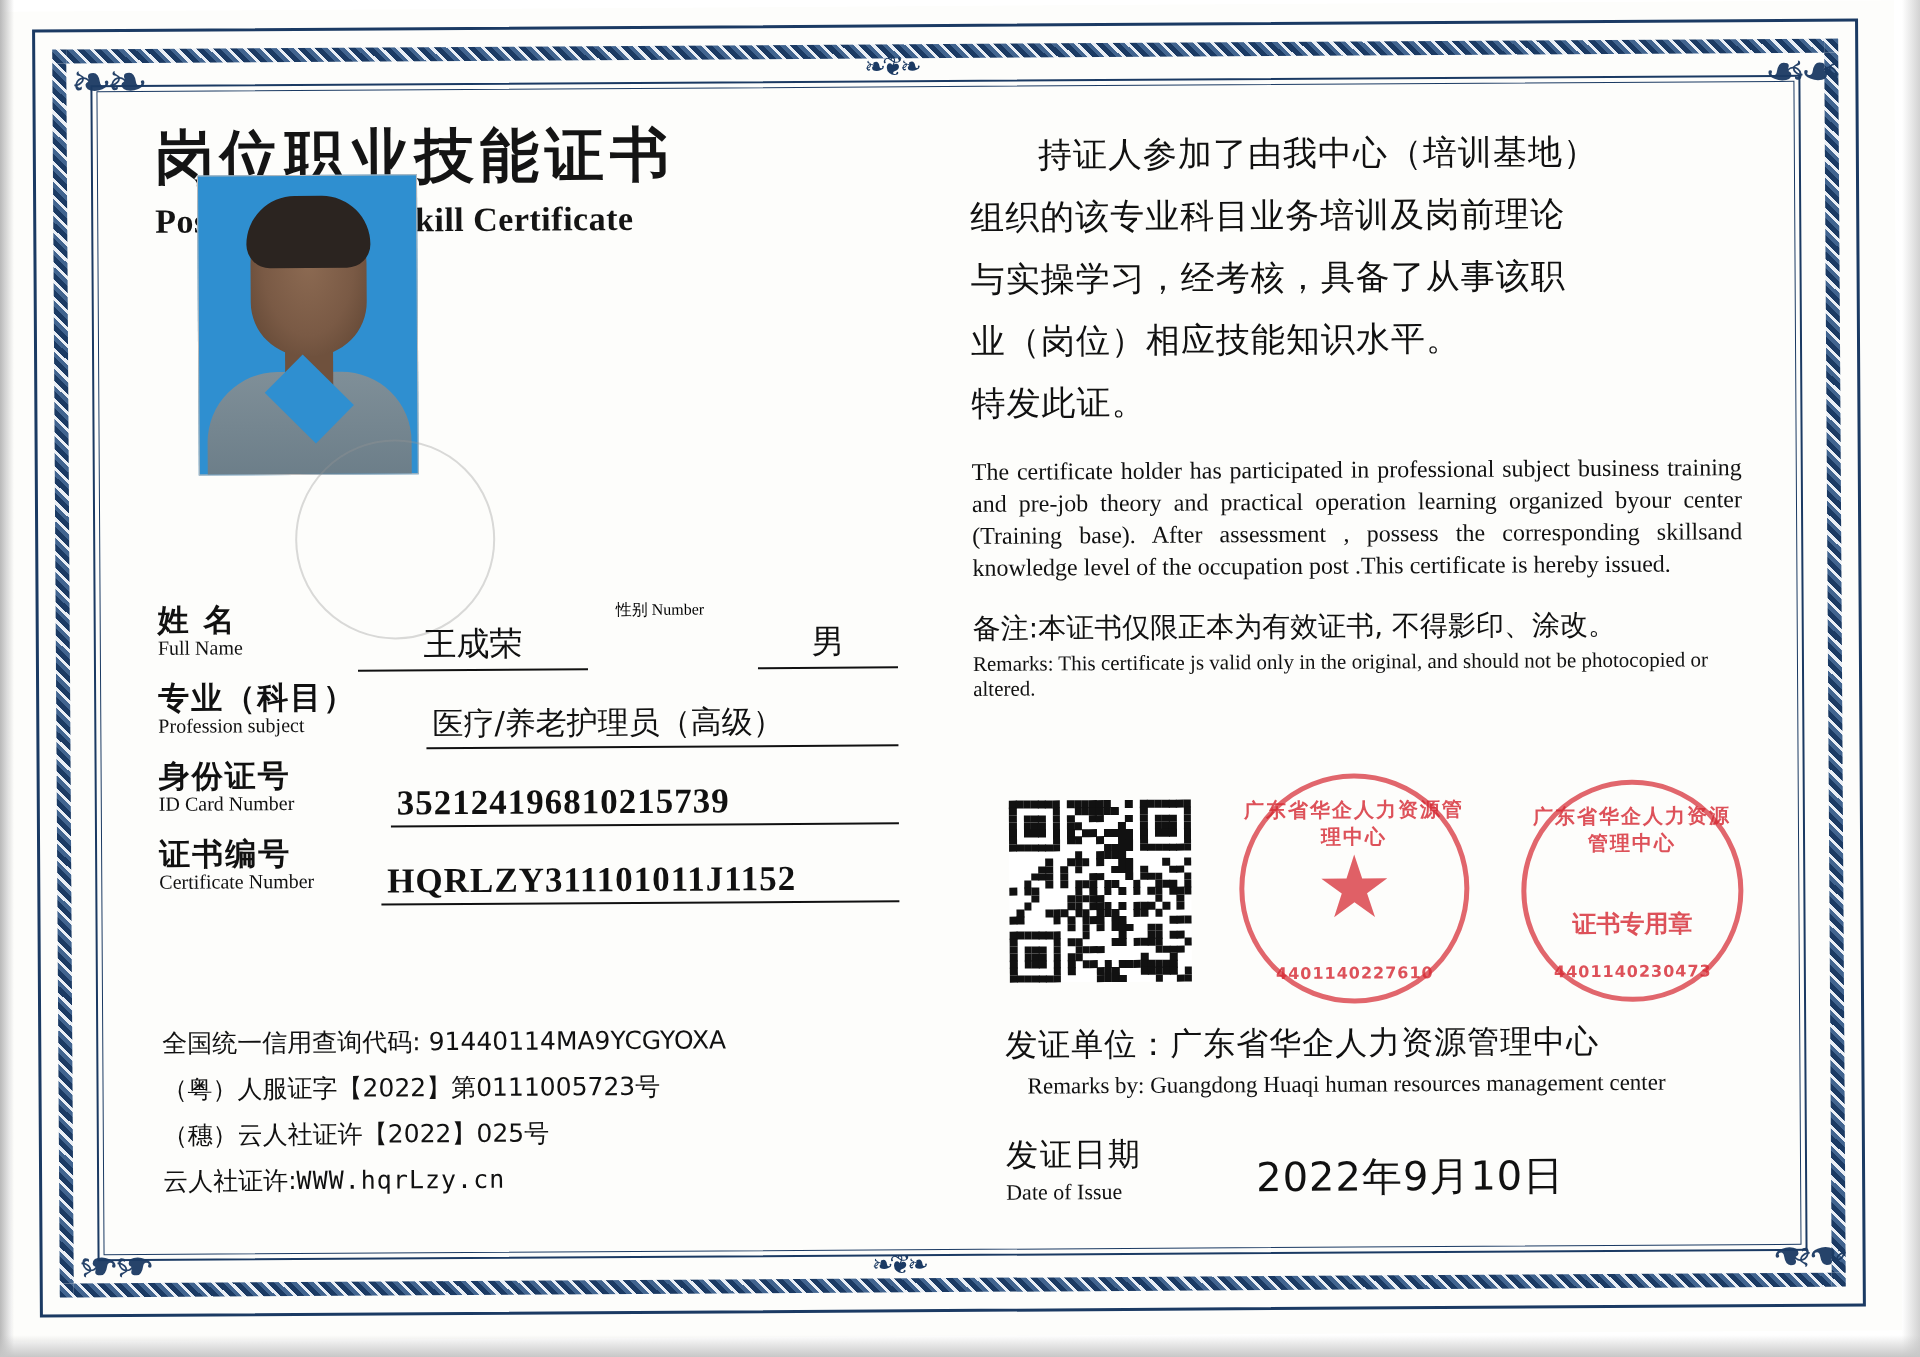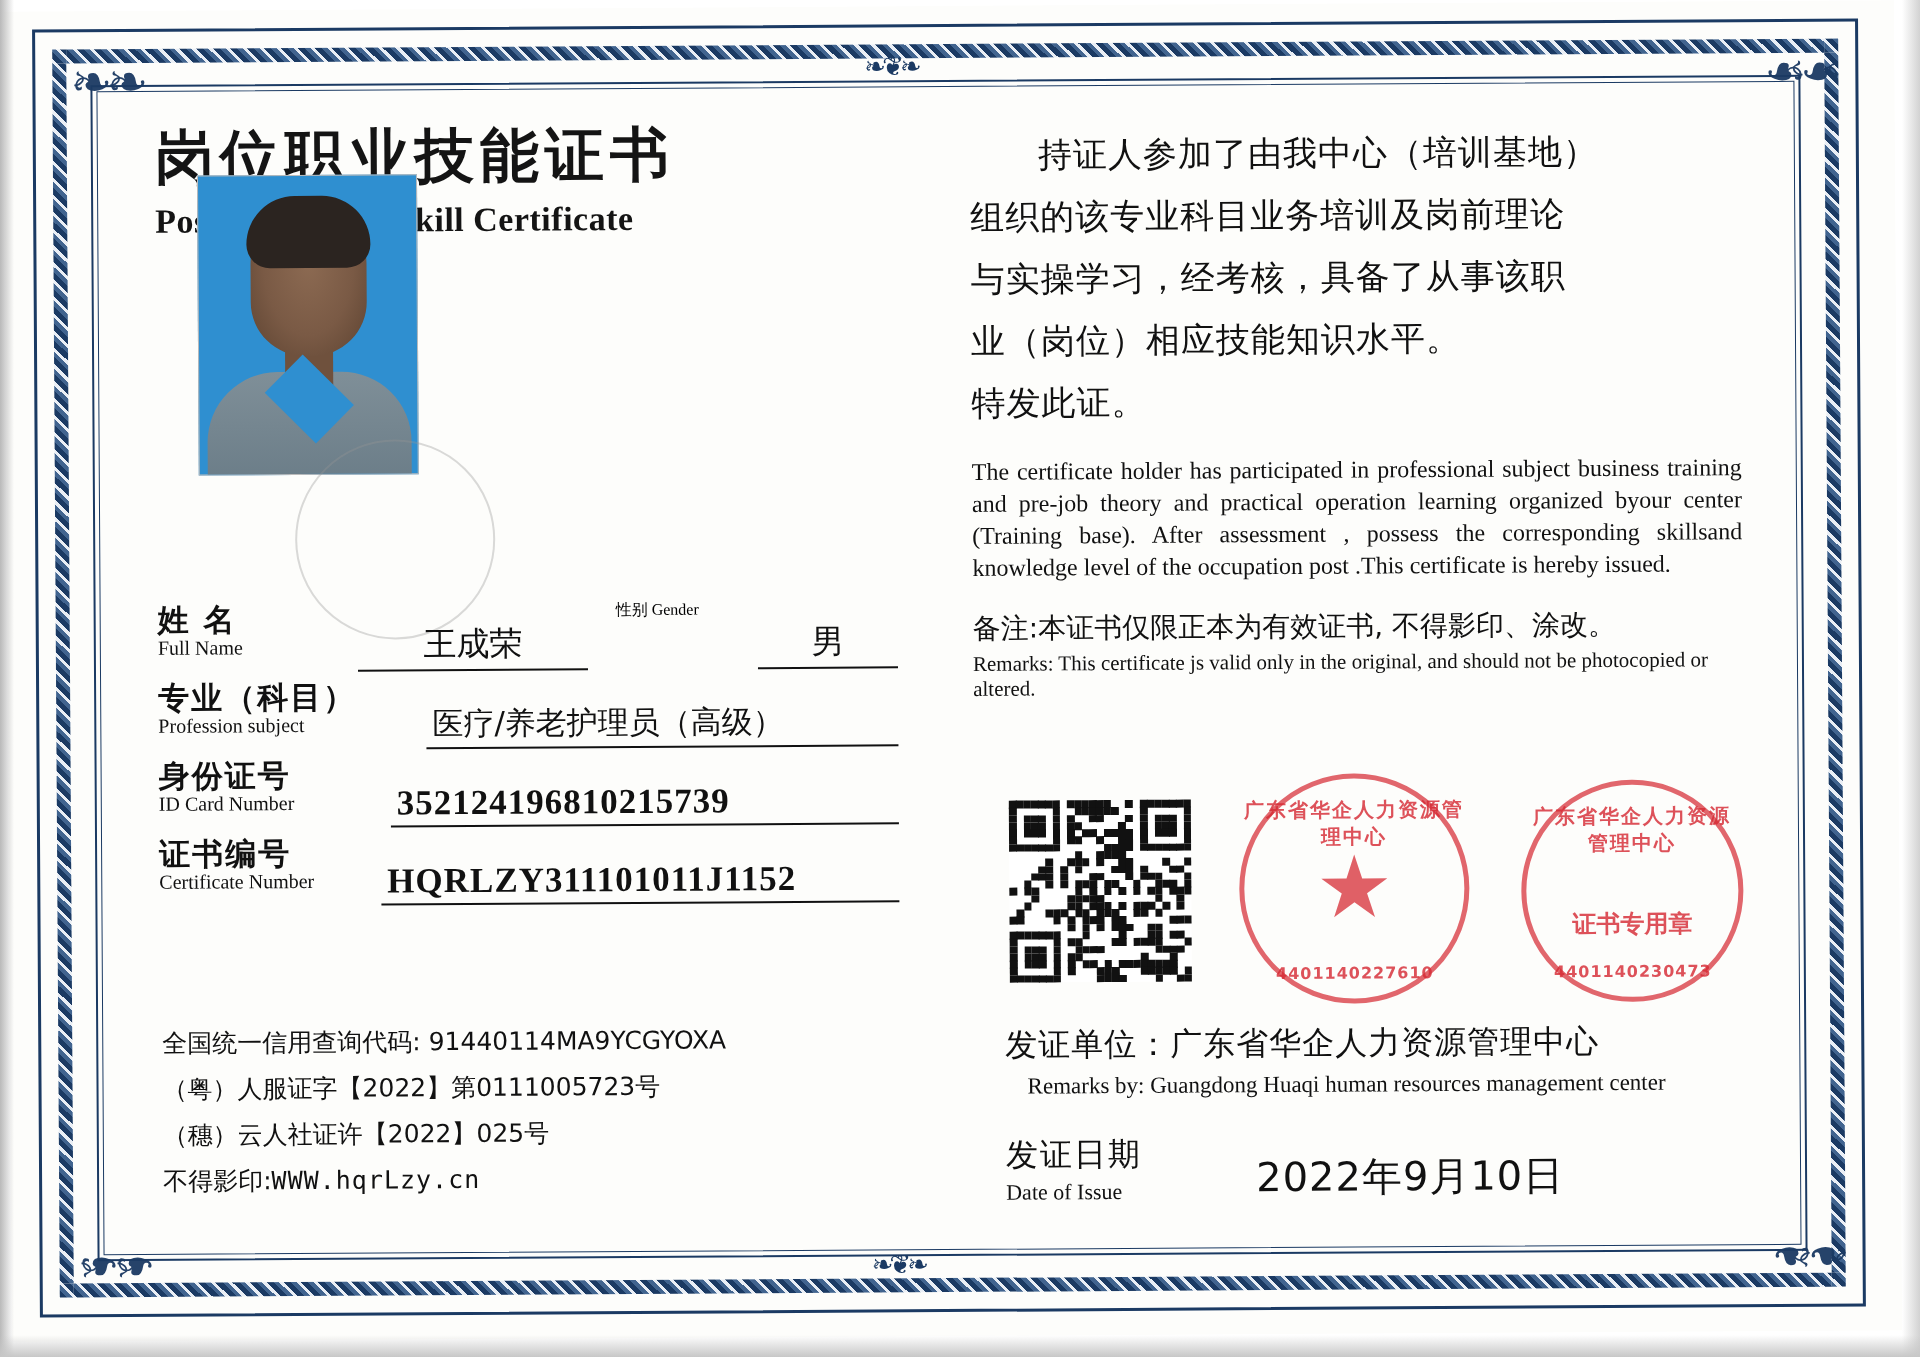--- a/index.html
+++ b/index.html
@@ -362,21 +362,21 @@
     <div class="fields">
 
       <div class="field-row">
         <div class="lbl">
           <span class="cn">姓 名</span>
           <span class="en">Full Name</span>
         </div>
         <div class="val handwrite" style="left:200px; width:230px; text-align:center;">王成荣</div>
         <div class="sub-lbl" style="left:458px;">
           <span class="cn">性别</span>
-          <span class="en">Gender</span>
+          <span class="en">Number</span>
         </div>
         <div class="val handwrite" style="left:600px; width:140px; text-align:center;">男</div>
       </div>
 
       <div class="field-row">
         <div class="lbl" style="width:260px;">
           <span class="cn">专业（科目）</span>
           <span class="en">Profession subject</span>
         </div>
         <div class="val handwrite" style="left:268px; width:472px; font-size:31px;">医疗/养老护理员（高级）</div>
@@ -398,21 +398,21 @@
         <div class="val mono" style="left:222px; width:518px;">HQRLZY311101011J1152</div>
       </div>
 
     </div>
 
     <div class="notes">
       <div>全国统一信用查询代码: 91440114MA9YCGYOXA</div>
       <div>（粤）人服证字【2022】第0111005723号</div>
       <div>（穗）云人社证许【2022】025号</div>
       <div>
-        <span>不得影印:</span><span class="url">WWW.hqrLzy.cn</span>
+        <span>云人社证许:</span><span class="url">WWW.hqrLzy.cn</span>
       </div>
     </div>
 
     <div class="right-col">
       <div class="para-cn">
         <div><span class="indent"></span><span>持证人参加了由我中心（培训基地）</span></div>
         <div>组织的该专业科目业务培训及岗前理论</div>
         <div>与实操学习，经考核，具备了从事该职</div>
         <div>业（岗位）相应技能知识水平。</div>
         <div>特发此证。</div>

